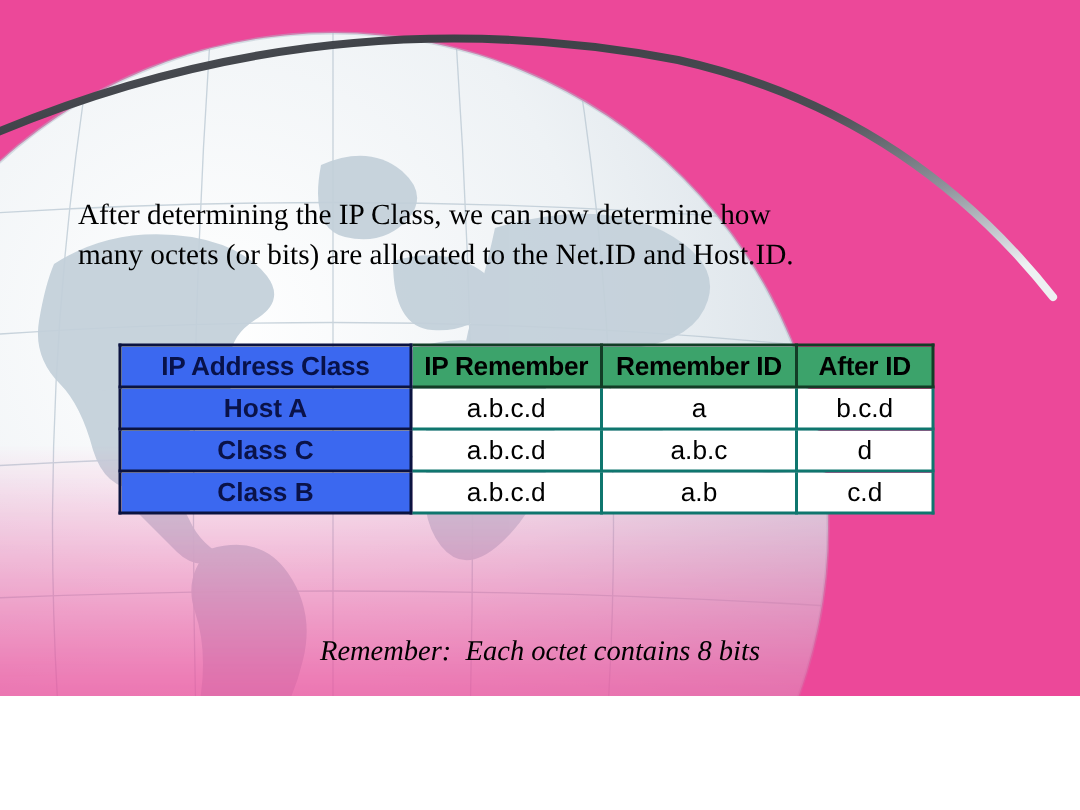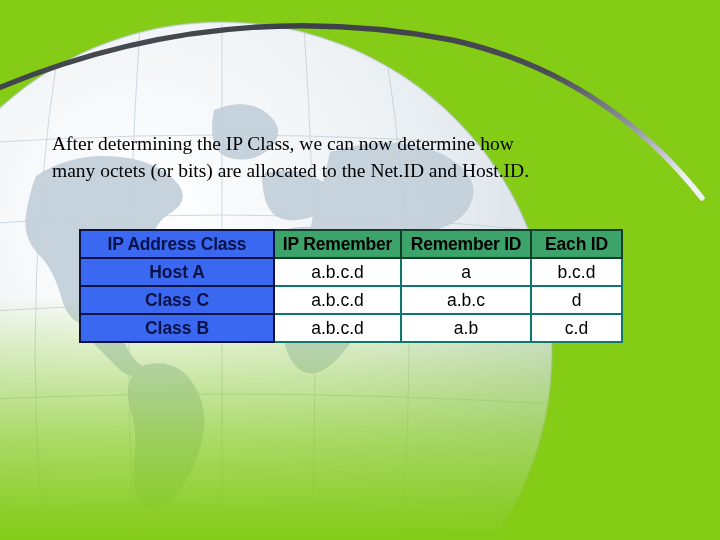--- a/index.html
+++ b/index.html
@@ -11,22 +11,22 @@
     width: 720px;
     height: 540px;
     background: #ffffff;
     font-family: "Liberation Serif", "DejaVu Serif", serif;
     overflow: hidden;
   }
 
   #slide {
     position: relative;
     width: 720px;
-    height: 540px;
-    background: #84cc16;
+    height: 464px;
+    background: #ec4899;
     overflow: hidden;
   }
 
   
   #decor {
     position: absolute;
     left: 0;
     top: 0;
     width: 720px;
     height: 540px;
@@ -209,21 +209,21 @@
       <col class="c-class">
         <col class="c-ip">
         <col class="c-net">
         <col class="c-host">
     </colgroup>
     <thead>
       <tr>
         <th class="h-blue">IP Address Class</th>
         <th class="h-green">IP Remember</th>
         <th class="h-green">Remember ID</th>
-        <th class="h-green">Each ID</th>
+        <th class="h-green">After ID</th>
       </tr>
     </thead>
     <tbody>
       <tr>
         <td class="d-blue">Host A</td>
         <td class="d-white">a.b.c.d</td>
         <td class="d-white">a</td>
         <td class="d-white">b.c.d</td>
       </tr>
       <tr>
@@ -234,14 +234,15 @@
       </tr>
       <tr>
         <td class="d-blue">Class B</td>
         <td class="d-white">a.b.c.d</td>
         <td class="d-white">a.b</td>
         <td class="d-white">c.d</td>
       </tr>
     </tbody>
   </table>
 
+  <div id="remember-note">Remember:  Each octet contains 8 bits</div>
 
 </div>
 
 </body></html>

